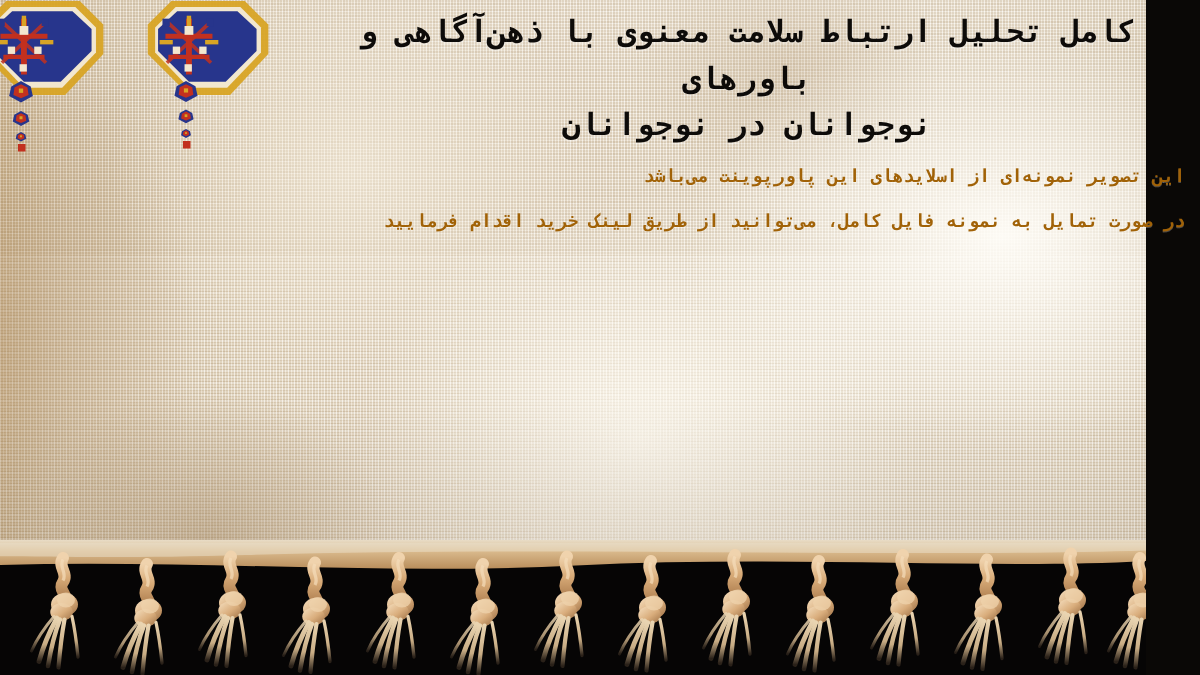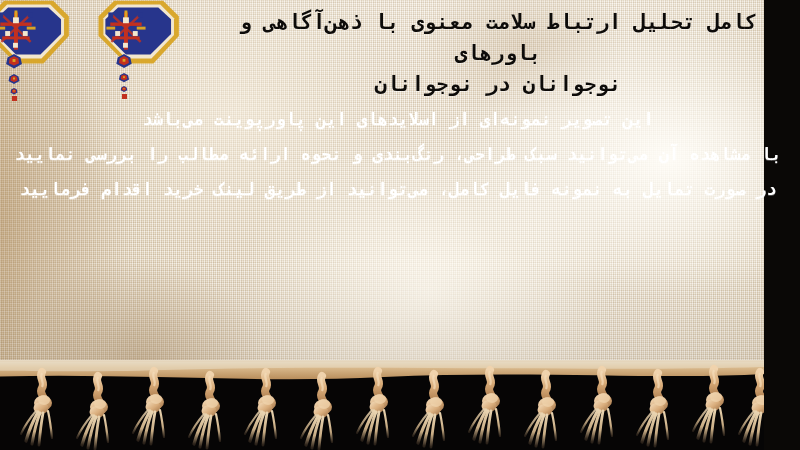--- a/index.html
+++ b/index.html
@@ -78,23 +78,23 @@
     font-weight: bold;
     line-height: 1.52;
     letter-spacing: 0px;
     text-shadow: 0 1px 0 rgba(255,255,255,0.28);
   }
   .body-block {
     position: absolute;
     top: 112px;
     right: 10px;
     width: 784px;
-    text-align: center;
-    color: #ffffff;
-    font-size: 17px;
+    text-align: right;
+    color: #a16207;
+    font-size: 12px;
     font-weight: bold;
     line-height: 1.0;
     text-shadow: 0 1px 0 rgba(255,255,255,0.26);
   }
   .body-line { margin: 0 0 18px 0; white-space: nowrap; }
   .body-line:last-child { margin-bottom: 0; }
 
   
   .fringe-zone {
     position: absolute;
@@ -179,21 +179,20 @@
     <rect x="40" y="94" width="5" height="5" fill="#c2301f"></rect>
   </svg>
 
   <div class="title-block">
     <div>کامل تحلیل ارتباط سلامت معنوی با ذهن‌آگاهی و باورهای</div>
     <div>نوجوانان در نوجوانان</div>
   </div>
 
   <div class="body-block">
     <p class="body-line">این تصویر نمونه‌ای از اسلایدهای این پاورپوینت می‌باشد</p>
-    <p class="body-line">با مشاهده آن می‌توانید سبک طراحی، رنگ‌بندی و نحوه ارائه مطالب را بررسی نمایید</p>
     <p class="body-line">در صورت تمایل به نمونه فایل کامل، می‌توانید از طریق لینک خرید اقدام فرمایید</p>
   </div>
 
   <div class="fringe-zone">
     <svg class="fringe-svg" width="800" height="90" viewBox="0 0 800 90">
       <defs>
         <linearGradient id="cordG" x1="0" y1="0" x2="0" y2="1">
           <stop offset="0%" stop-color="#f0d3ad"></stop>
           <stop offset="45%" stop-color="#d8ab78"></stop>
           <stop offset="100%" stop-color="#a8784a"></stop>

